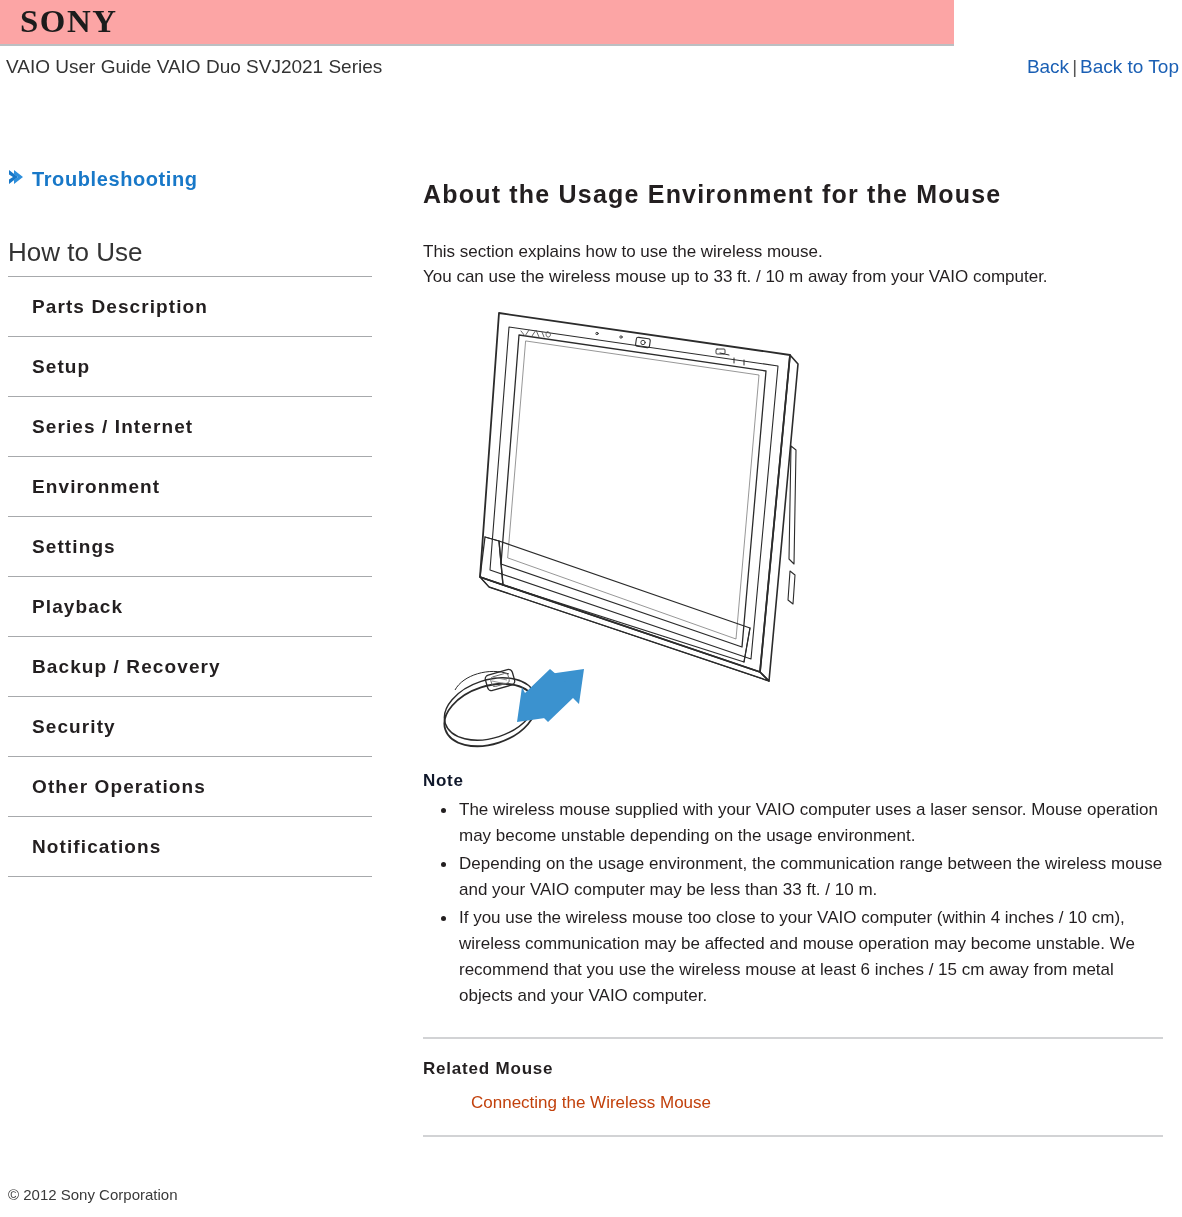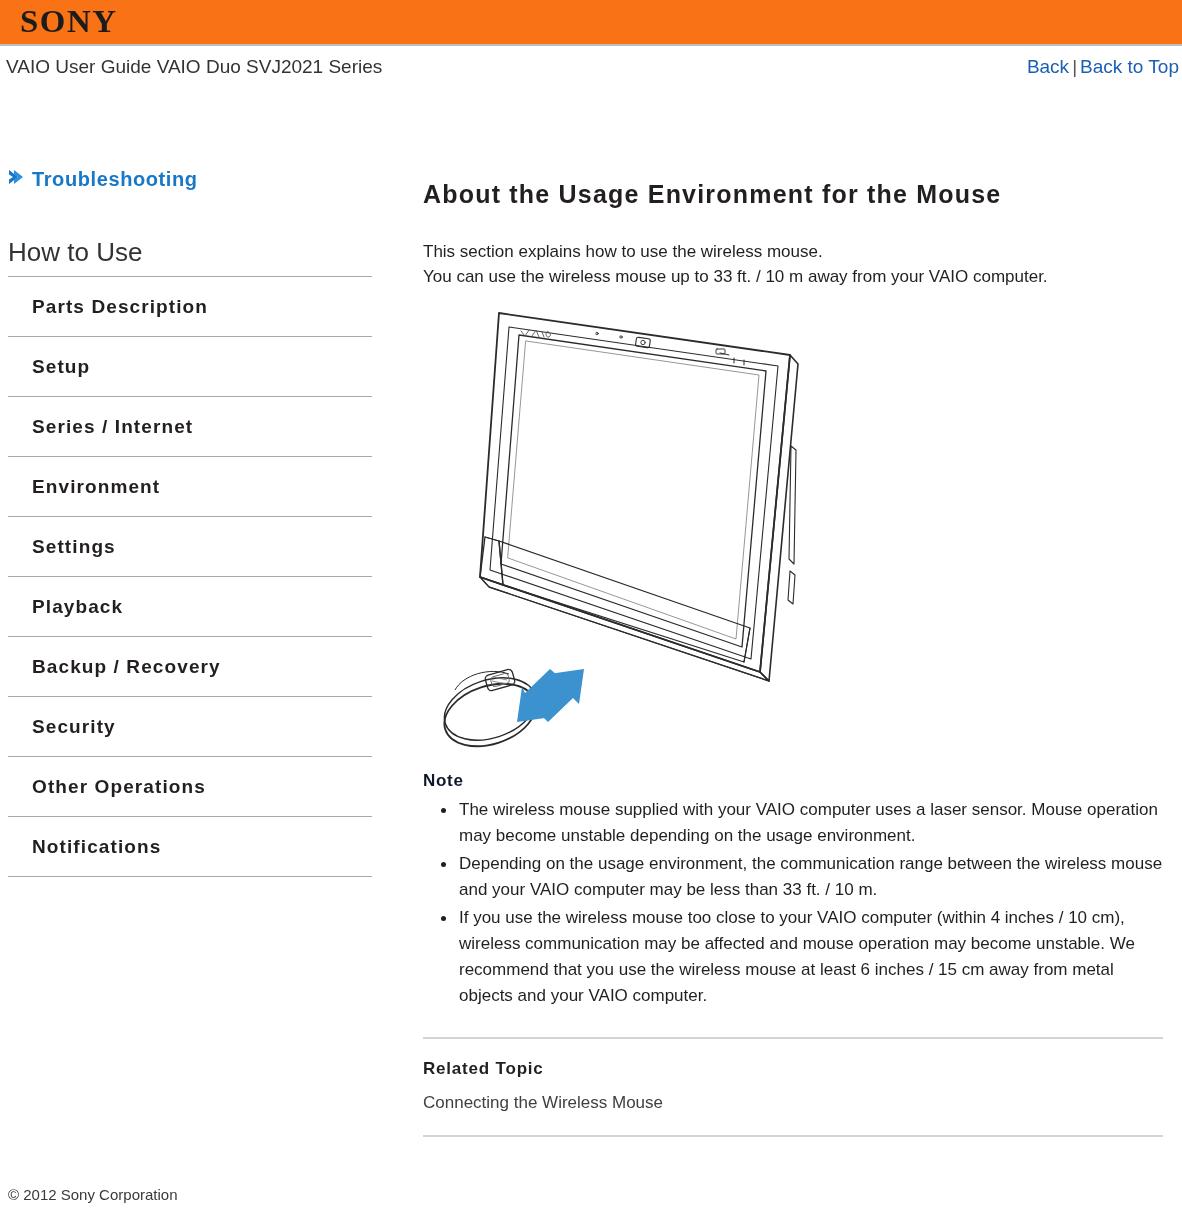--- a/index.html
+++ b/index.html
@@ -13,23 +13,23 @@
     position: relative;
     font-family: "Liberation Sans", sans-serif;
     color: #231f20;
     overflow: hidden;
   }
 
   
   .topbar {
     position: absolute;
     left: 0; top: 0;
-    width: 1182px;
+    width: 954px;
     height: 46px;
-    background: #f97316;
+    background: #fca5a5;
     border-bottom: 2px solid #bcbfc2;
     box-sizing: border-box;
   }
   .sony-logo {
     position: absolute;
     left: 20px;
     top: 4px;
     font-family: "Liberation Serif", serif;
     font-weight: bold;
     font-size: 31px;
@@ -225,22 +225,23 @@
   }
   .related-title {
     font-size: 17px;
     font-weight: bold;
     letter-spacing: 0.8px;
     margin: 20px 0 14px 0;
     color: #231f20;
   }
   .related-link {
     font-size: 17px;
-    color: #404040;
+    color: #c2410c;
     text-decoration: none;
+    margin-left: 48px;
   }
   .bottom-rule {
     border: 0;
     border-top: 2px solid #d2d3d5;
     margin: 22px 0 0 0;
     width: 740px;
   }
 
   
   .footer {
@@ -382,19 +383,19 @@
 
   <div class="note-title">Note</div>
   <ul class="notes">
     <li>The wireless mouse supplied with your VAIO computer uses a laser sensor. Mouse operation may become unstable depending on the usage environment.</li>
     <li>Depending on the usage environment, the communication range between the wireless mouse and your VAIO computer may be less than 33 ft. / 10 m.</li>
     <li>If you use the wireless mouse too close to your VAIO computer (within 4 inches / 10 cm), wireless communication may be affected and mouse operation may become unstable. We recommend that you use the wireless mouse at least 6 inches / 15 cm away from metal objects and your VAIO computer.</li>
   </ul>
 
   <hr class="hr">
 
-  <div class="related-title">Related Topic</div>
+  <div class="related-title">Related Mouse</div>
   <a class="related-link" href="#">Connecting the Wireless Mouse</a>
 
   <hr class="bottom-rule">
 </div>
 
 <div class="footer">© 2012 Sony Corporation</div>
 
 </body></html>

